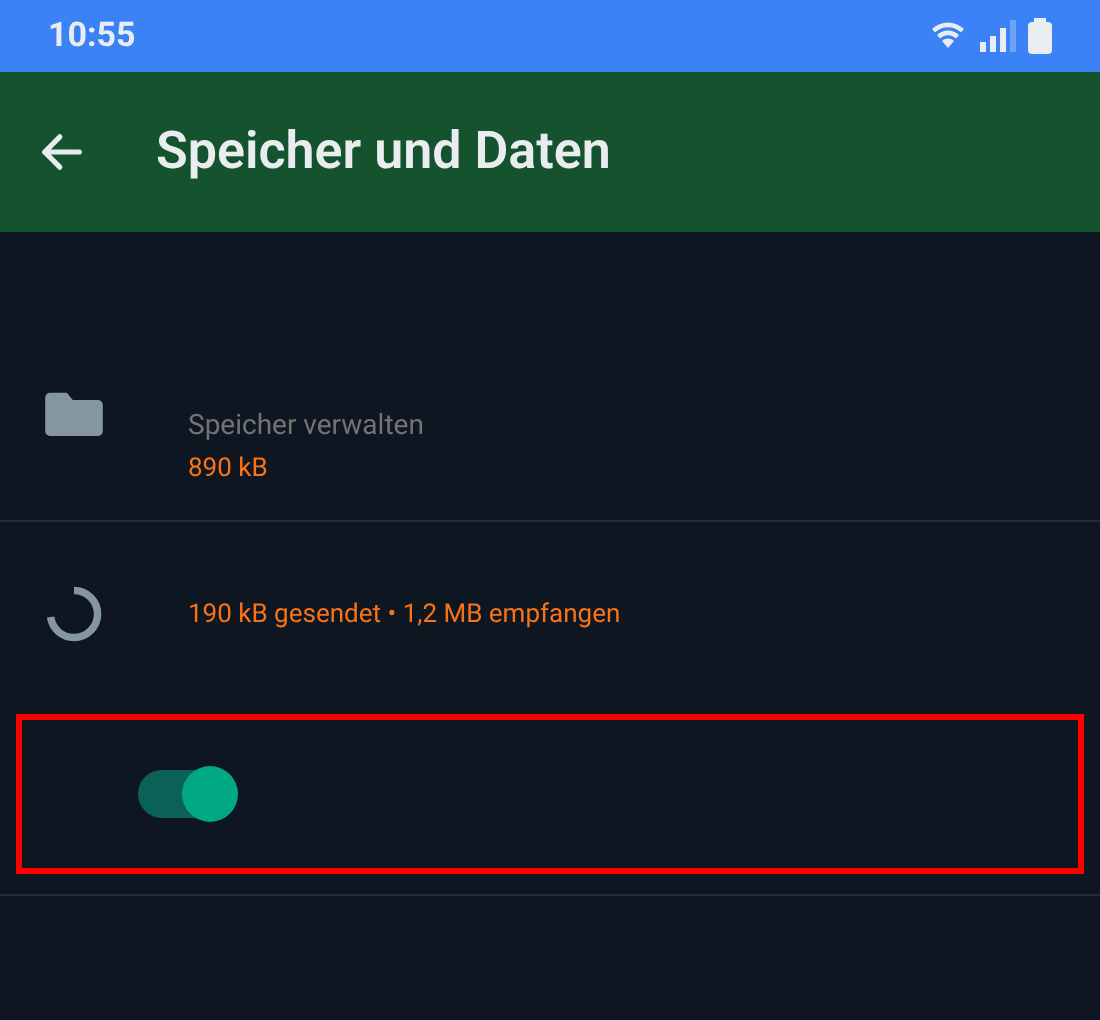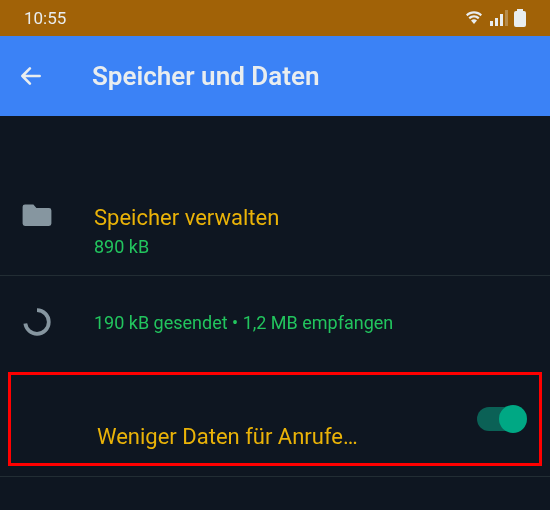--- a/index.html
+++ b/index.html
@@ -11,31 +11,31 @@
     color: #e9edef;
     overflow: hidden;
   }
   .status-bar {
     height: 36px;
     display: flex;
     justify-content: space-between;
     align-items: center;
     padding: 0 24px;
     font-size: 17px;
-    font-weight: 400;
-    background: #a16207;
+    font-weight: 700;
+    background: #3b82f6;
   }
   .status-icons { display: flex; gap: 6px; align-items: center; }
   .header {
-    background: #3b82f6;
+    background: #14532d;
     height: 80px;
     display: flex;
     align-items: center;
     padding: 0 18px;
-    gap: 48px;
+    gap: 34px;
   }
   .back-arrow { width: 26px; height: 26px; }
   .header-title { font-size: 26px; font-weight: 600; }
   .content { padding-top: 36px; }
   .row {
     display: flex;
     align-items: center;
     padding: 18px 22px;
     min-height: 92px;
   }
@@ -46,22 +46,22 @@
     justify-content: flex-start;
     flex-shrink: 0;
   }
   .row-text {
     flex: 1;
     margin-left: 28px;
     display: flex;
     flex-direction: column;
     gap: 6px;
   }
-  .row-title { font-size: 22px; color: #eab308; margin-top: 35px; }
-  .row-sub { font-size: 18px; color: #22c55e; }
+  .row-title { font-size: 14px; color: #737373; margin-top: 35px; }
+  .row-sub { font-size: 13px; color: #f97316; }
   .divider { height: 1px; background: #222d34; margin: 0; }
   .highlight-row {
     border: 3px solid #ff0000;
     margin: 4px 8px 0 8px;
     padding: 14px 14px;
     min-height: 80px;
   }
   .toggle {
     width: 48px;
     height: 24px;
@@ -133,23 +133,20 @@
           <circle cx="14" cy="14" r="11" fill="none" stroke="#8696a0" stroke-width="3.5" stroke-dasharray="50 20" transform="rotate(-90 14 14)"></circle>
         </svg>
     </div>
     <div class="row-text">
       <div class="row-sub">190 kB gesendet • 1,2 MB empfangen</div>
     </div>
   </div>
 
   <div class="row highlight-row">
     <div class="row-icon"></div>
-    <div class="row-text">
-      <div class="row-title">Weniger Daten für Anrufe…</div>
-    </div>
     <div class="toggle">
       <div class="toggle-knob"></div>
     </div>
   </div>
 
   <div class="divider" style="margin-top:10px"></div>
 
 </div>
 
 </body></html>

